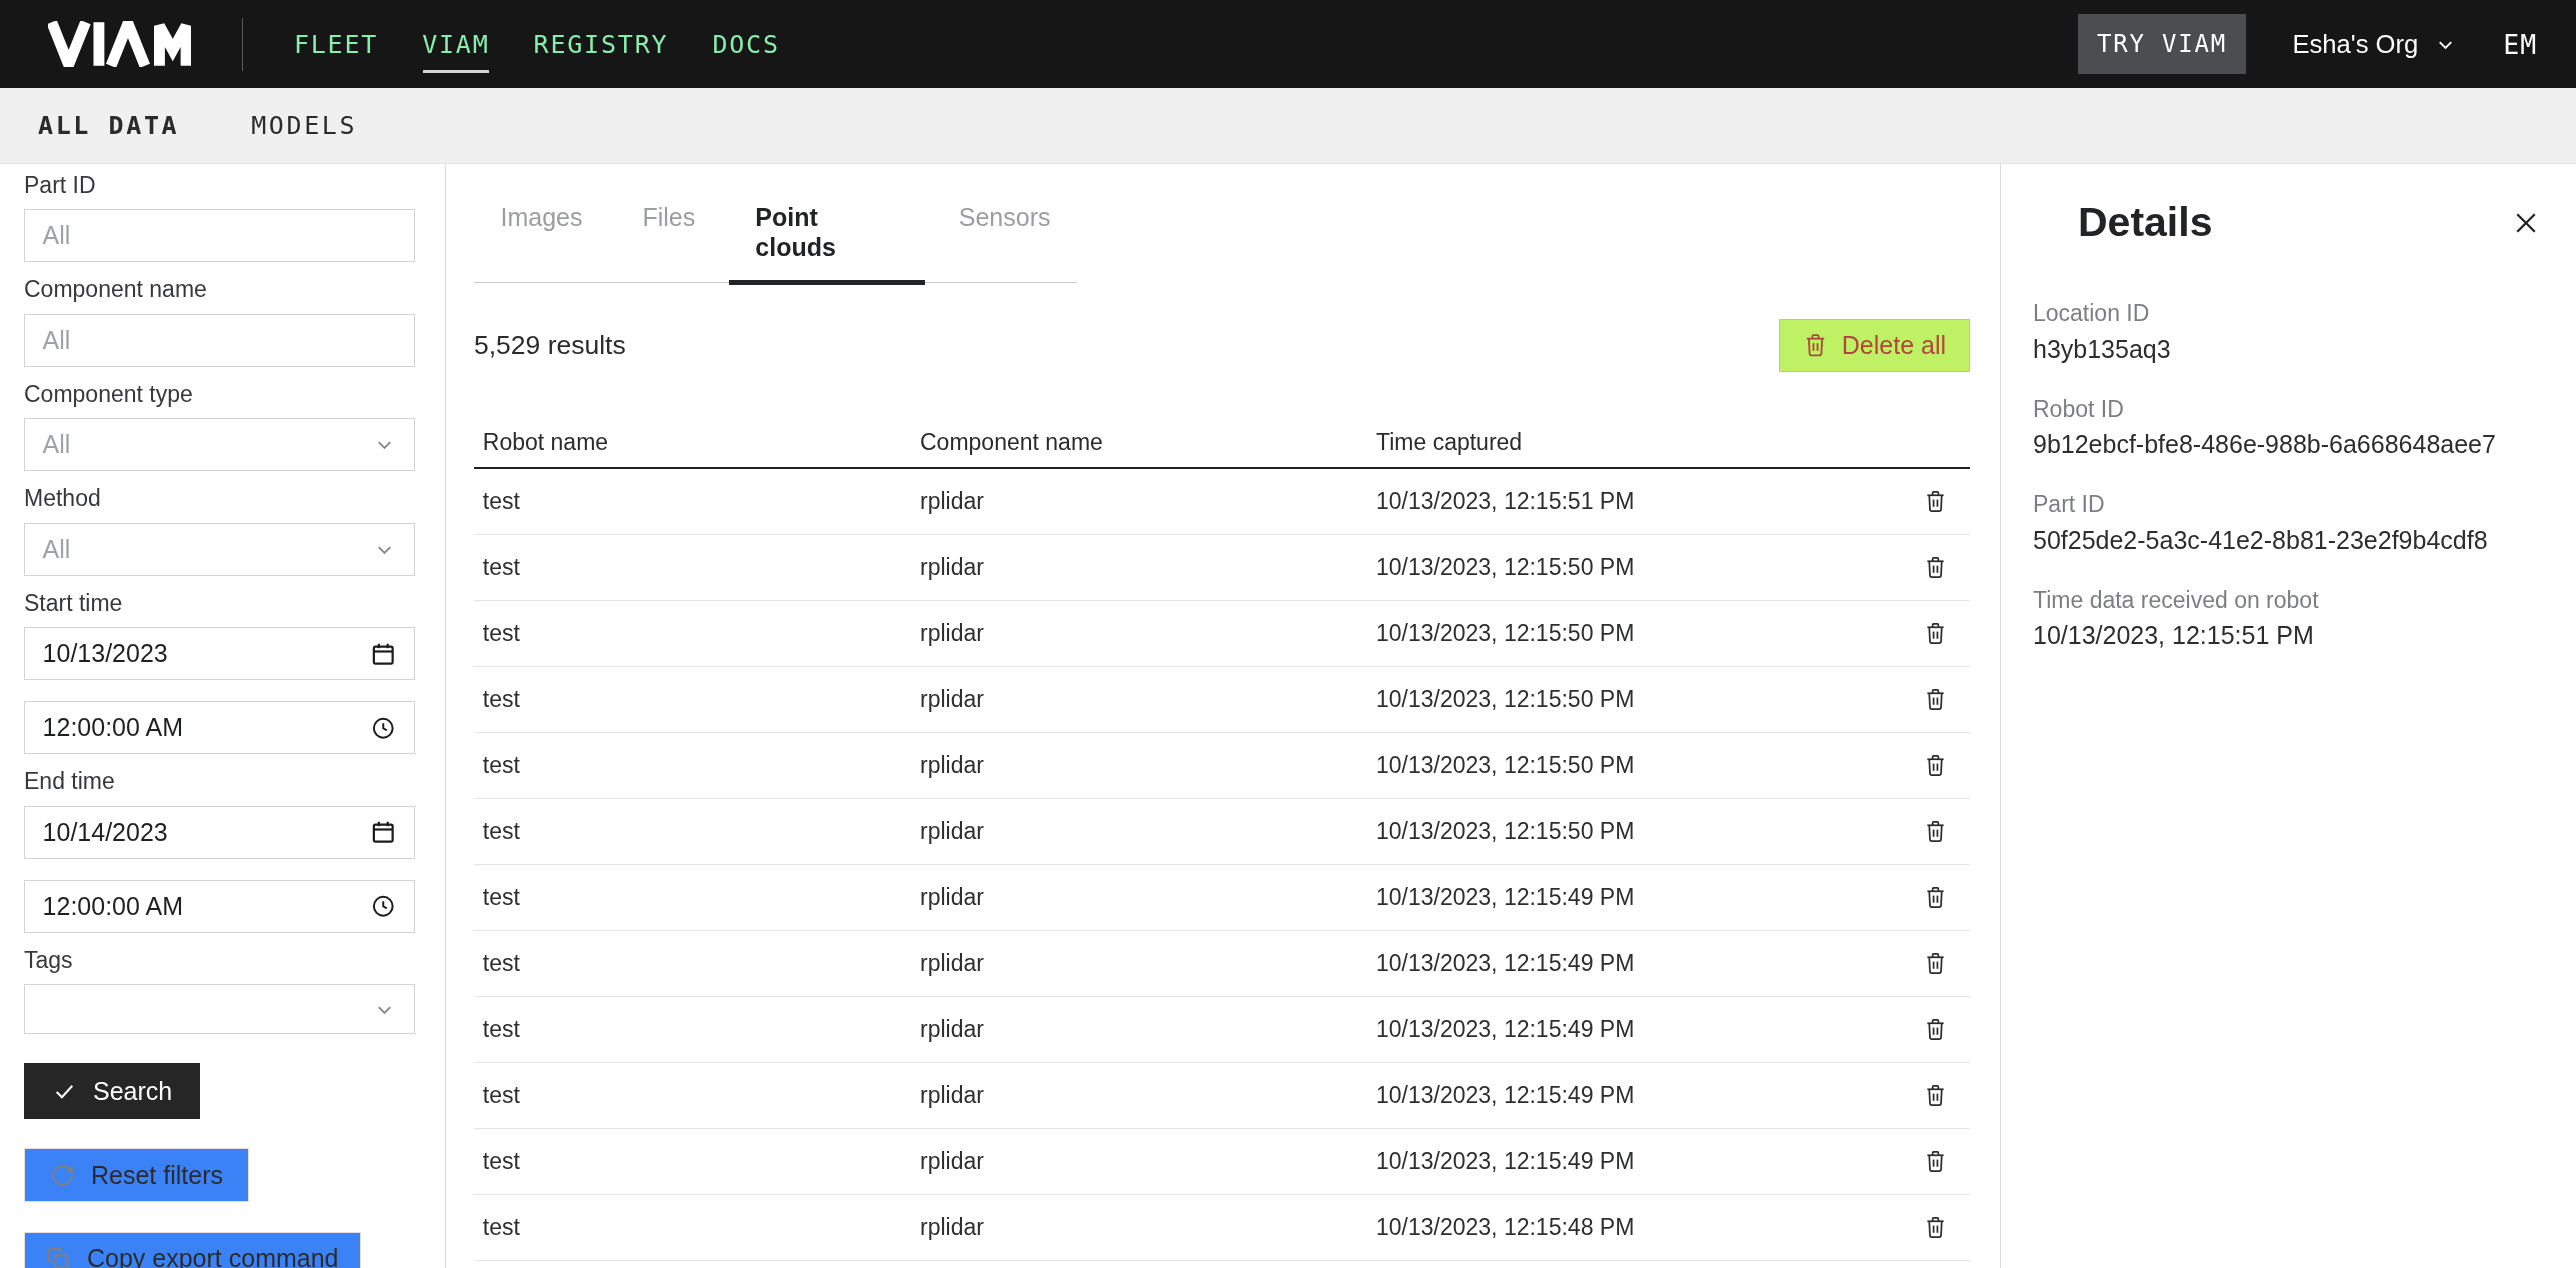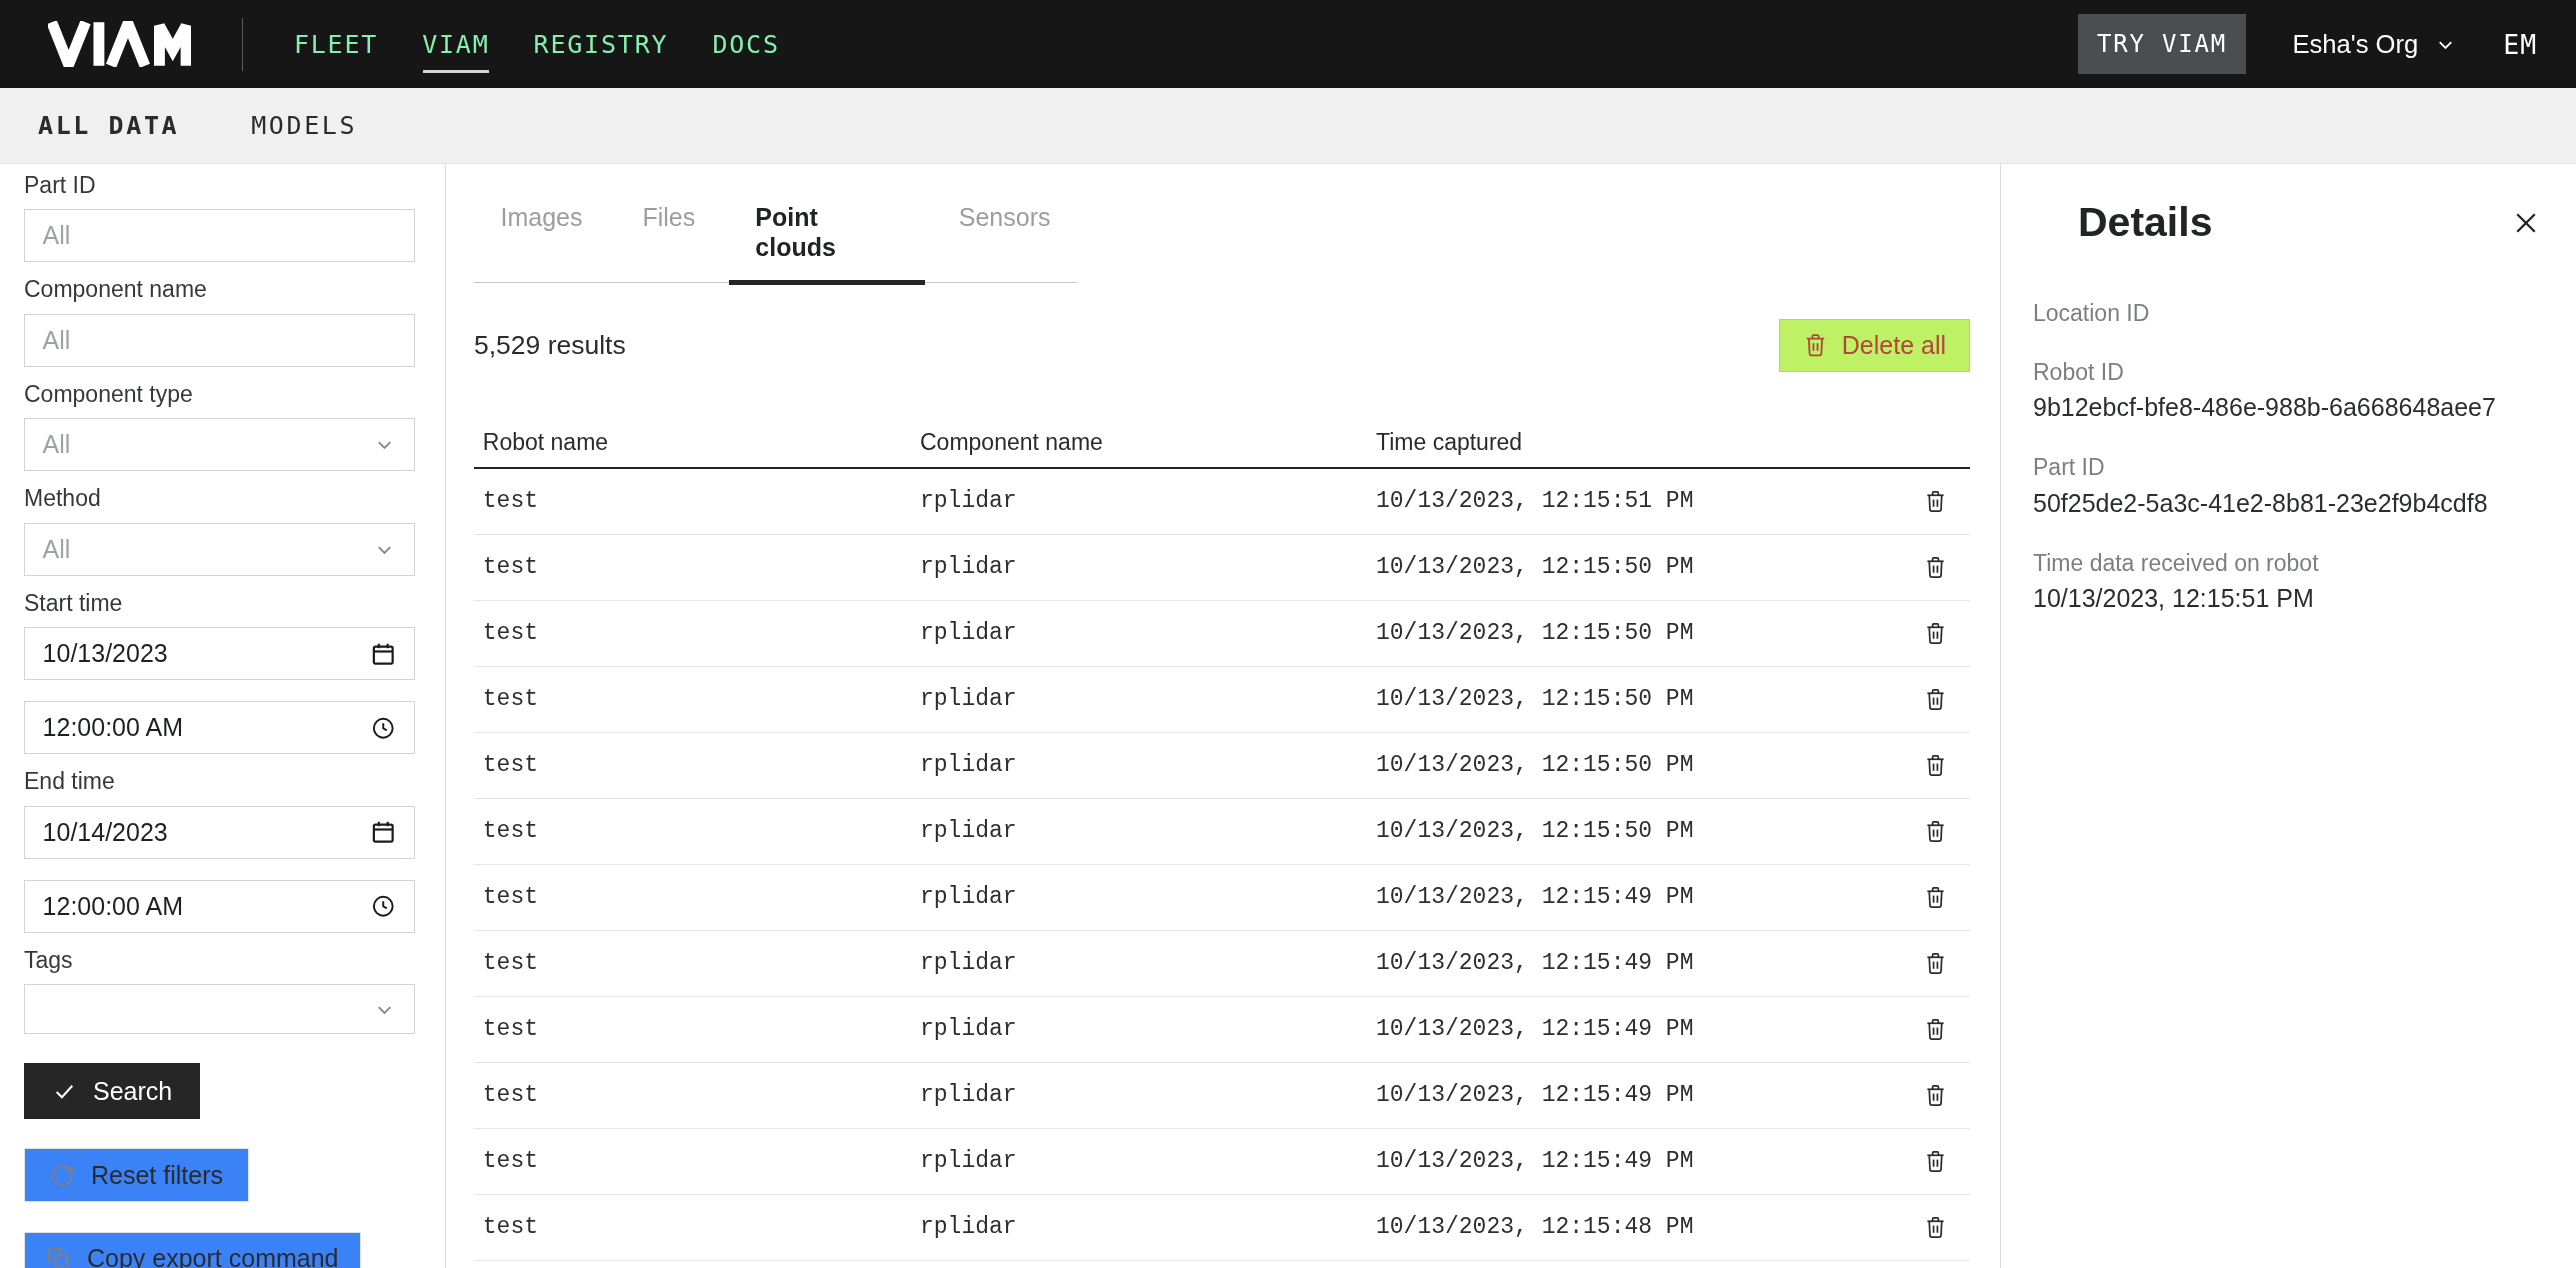--- a/index.html
+++ b/index.html
@@ -62,21 +62,21 @@
   .tab.active::after { content:""; position:absolute; left:0; right:0; bottom:-3.5px;
          height:5.3px; background:#232427; }
   .results-row { margin-top:36px; display:flex; justify-content:space-between; align-items:center; }
   .results-count { font-size:26.5px; color:#2b2b2d; }
   .delete-all { display:flex; align-items:center; gap:14px; height:53px; padding:0 23px;
          background:#bef264; border:0.9px solid #e0b3aa; color:#b2453c; font-size:25px; cursor:pointer; }
   .table { margin-top:46px; }
   .thead { display:flex; align-items:center; height:51px; border-bottom:2.6px solid #232324; }
   .tr { display:flex; align-items:center; height:66px; border-bottom:0.9px solid #e4e5e7; }
   .th { font-size:23px; color:#2b2b2d; }
-  .td { font-size:23px; color:#2d2e30;font-family:Liberation Mono, monospace; }
+  .td { font-size:23px; color:#2d2e30; }
   .c1 { width:446px; padding-left:8.8px; }
   .c2 { width:456px; }
   .c3 { width:494px; }
   .c4 { flex:1; display:flex; justify-content:flex-end; padding-right:23px; }
   .row-trash { background:none; border:none; color:#2a2b2d; cursor:pointer; display:flex; }
 
   
   .details { width:576px; flex:none; border-left:0.9px solid #dcdcde; padding:35px 35px 0 32px; }
   .details-header { display:flex; justify-content:space-between; align-items:flex-start;
                     margin-bottom:55px;margin-left:45px; }
@@ -494,20 +494,21 @@
         <button class="close-btn">
           <svg width="30" height="30" viewBox="0 0 24 24" fill="none" stroke="#232325" stroke-width="1.8">
             <path d="M5 5l14 14"></path>
               <path d="M19 5L5 19"></path>
           </svg>
         </button>
       </div>
 
         <div class="field">
           <div class="field-label">Location ID</div>
+          <div class="field-value">h3yb135aq3</div>
         </div>
 
         <div class="field">
           <div class="field-label">Robot ID</div>
           <div class="field-value">9b12ebcf-bfe8-486e-988b-6a668648aee7</div>
         </div>
 
         <div class="field">
           <div class="field-label">Part ID</div>
           <div class="field-value">50f25de2-5a3c-41e2-8b81-23e2f9b4cdf8</div>

